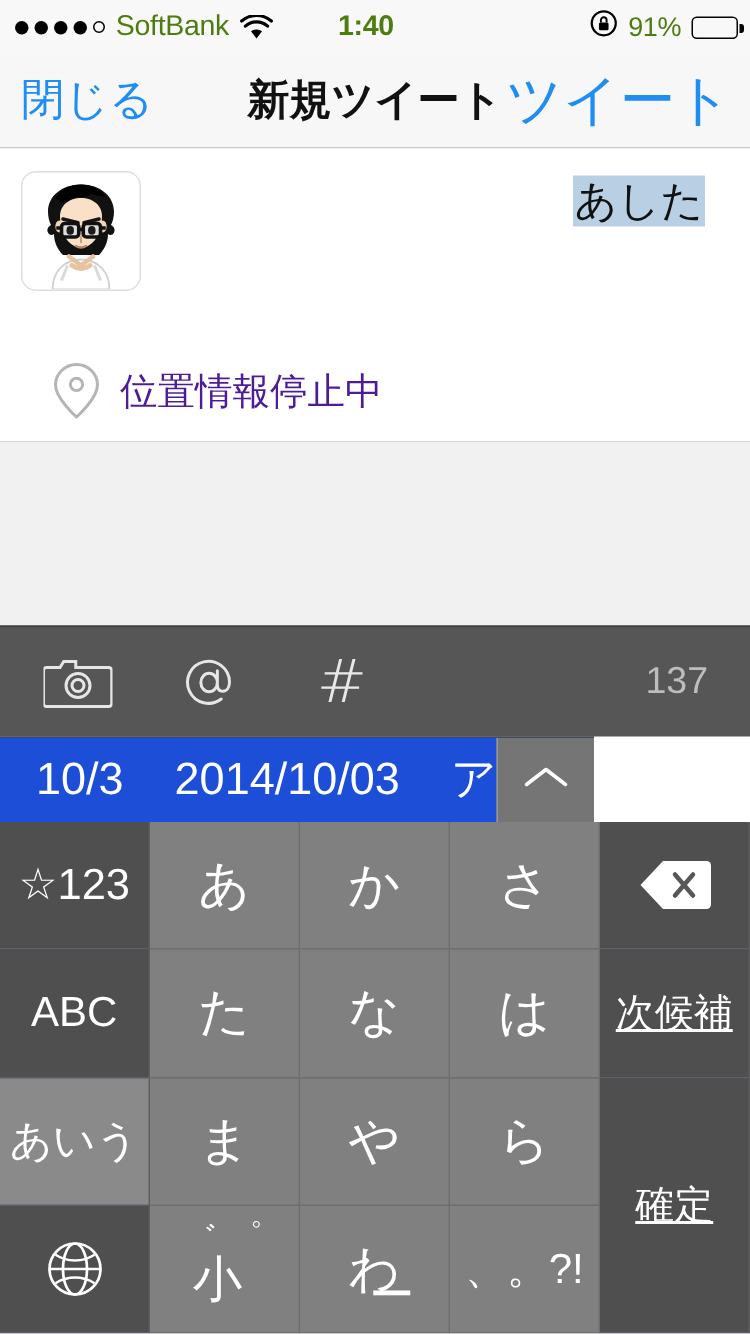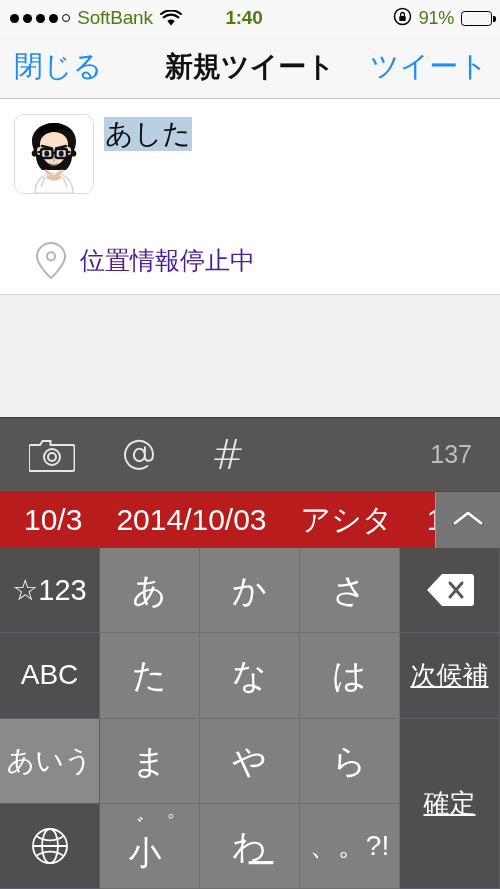--- a/index.html
+++ b/index.html
@@ -132,21 +132,21 @@
     font-size: 28px;
     font-weight: 700;
     color: #111;
     white-space: nowrap;
   }
   .nav-right {
     position: absolute;
     right: 12px;
     top: 50%;
     transform: translateY(-50%);
-    font-size: 29px;
+    font-size: 37px;
     color: #1f8df2;
     white-space: nowrap;
   }
 
   
   .compose {
     position: absolute;
     top: 99px; left: 0;
     width: 500px;
     height: 128px;
@@ -158,24 +158,25 @@
     width: 78px; height: 78px;
     border-radius: 10px;
     background: #ffffff;
     border: 1px solid #dcdcdc;
     overflow: hidden;
   }
   .avatar svg { display: block; }
   .tweet-text {
     position: absolute;
     left: 104px; top: 18px;
-    right: 18px;
+    right: 30px;
     font-size: 28px;
     line-height: 34px;
     color: #111;
+    text-align: right;
   }
   .tweet-text .marked {
     background: #b9cfe3;
     padding: 1px 1px 2px 1px;
   }
 
   
   .location-row {
     position: absolute;
     top: 227px; left: 0;
@@ -239,23 +240,23 @@
     margin-left: auto;
     margin-right: 28px;
     font-size: 25px;
     color: #bdbdbd;
   }
 
   
   .predbar {
     position: absolute;
     top: 491px; left: 0;
-    width: 500px;
+    width: 396px;
     height: 57px;
-    background: #b91c1c;
+    background: #1d4ed8;
     border-top: 1px solid #4a4a4a;
     box-sizing: border-box;
     display: flex;
     align-items: stretch;
     overflow: hidden;
   }
   .pred-items {
     display: flex;
     align-items: center;
     flex: 1;

